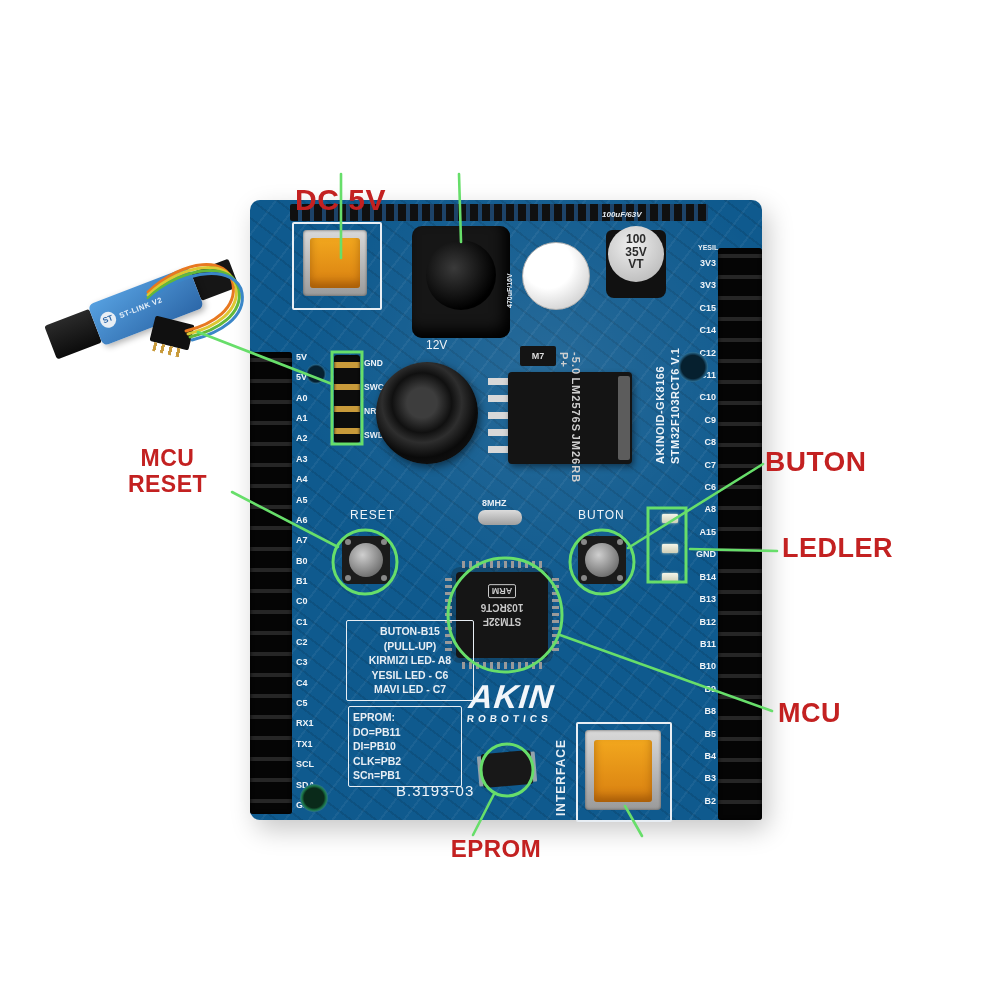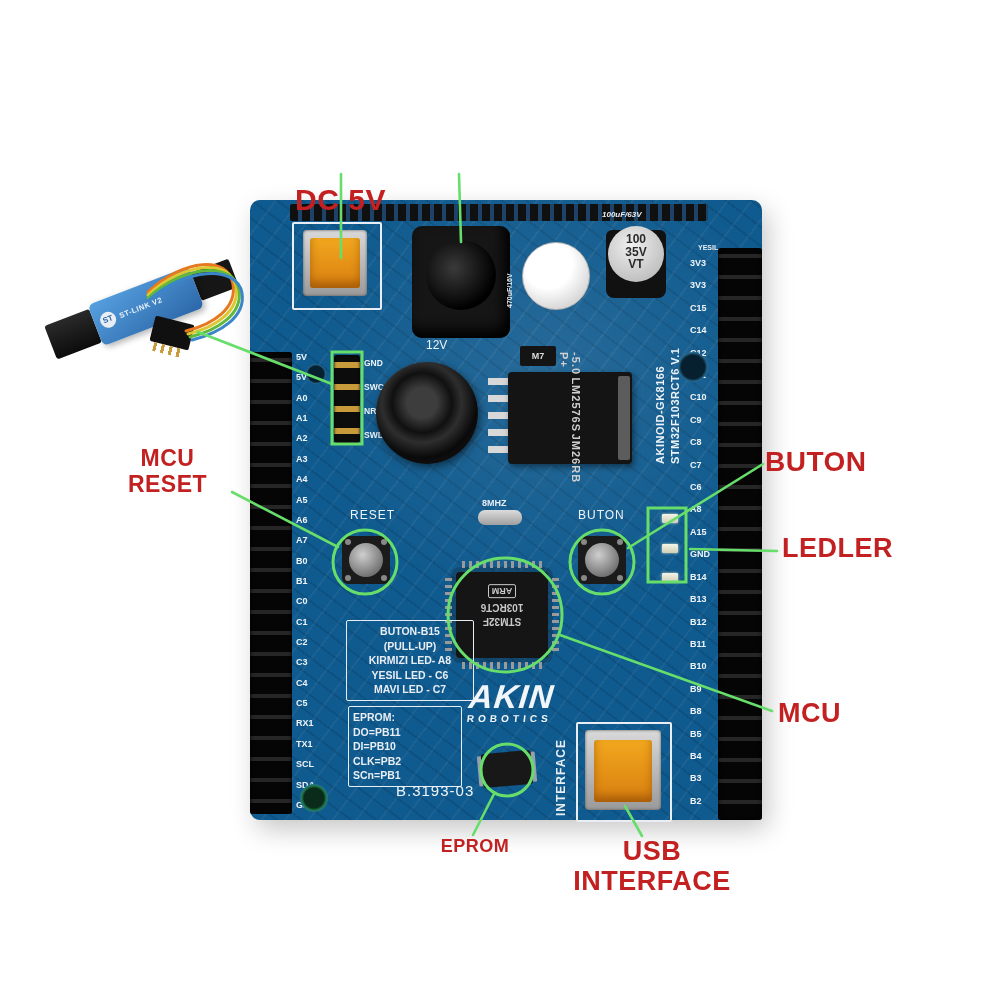--- a/index.html
+++ b/index.html
@@ -24,21 +24,21 @@
     background:repeating-linear-gradient(90deg,#101010 0 8px,#1d4368 8px 12px);}
   .hdr{position:absolute;background:
     repeating-linear-gradient(180deg,#050505 0 6px,#262626 6px 10px,#050505 10px 21px);
     border-radius:3px;box-shadow:inset 0 0 4px #000;}
   .hdr.right{left:468px;top:48px;width:44px;height:572px;}
   .hdr.left{left:0px;top:152px;width:42px;height:462px;}
 
   .pincol{position:absolute;display:flex;flex-direction:column;justify-content:space-between;
     font-size:9px;font-weight:bold;color:#f0f4f8;}
   .pincol.l{left:46px;top:152px;height:458px;width:26px;text-align:left;}
-  .pincol.r{left:440px;top:58px;height:548px;width:26px;}
+  .pincol.r{left:440px;top:58px;height:548px;width:26px;text-align:right;}
 
   .usb-silk{position:absolute;border:2px solid #e8eef4;border-radius:2px;}
   .usb-metal{position:absolute;background:linear-gradient(#d9d9d9,#9a9a9a);border-radius:4px;
     box-shadow:inset 0 0 3px #555;}
   .usb-orange{position:absolute;background:linear-gradient(#f2a71e,#d87f10);border-radius:3px;
     box-shadow:inset 0 -6px 8px rgba(120,60,0,0.5);}
 
   .dcjack{position:absolute;left:162px;top:26px;width:98px;height:112px;background:#161616;
     border-radius:10px;box-shadow:inset -6px -8px 14px #000;}
   .dcjack .barrel{position:absolute;left:14px;top:14px;width:70px;height:70px;border-radius:50%;
@@ -359,16 +359,15 @@
       <circle cx="505" cy="615" r="57"></circle>
       <circle cx="507" cy="770" r="26"></circle>
     </g>
   </svg>
 
   <div class="ann" style="left:283px;top:139px;width:115px;font-size:30px;margin-top:44px;">DC 5V</div>
   <div class="ann" style="left:105px;top:446px;width:125px;font-size:23px;">MCU RESET</div>
   <div class="ann" style="left:765px;top:446px;width:120px;text-align:left;">BUTON</div>
   <div class="ann" style="left:782px;top:533px;width:120px;text-align:left;font-size:27px;">LEDLER</div>
   <div class="ann" style="left:778px;top:698px;width:90px;text-align:left;font-size:27px;">MCU</div>
-  <div class="ann" style="left:420px;top:836px;width:110px;font-size:18px;">EPROM</div>
-  <div class="ann" style="left:562px;top:836px;width:180px;font-size:27px;">USB INTERFACE</div>
+  <div class="ann" style="left:441px;top:836px;width:110px;font-size:24px;">EPROM</div>
 
 </div>
 
 </body></html>

